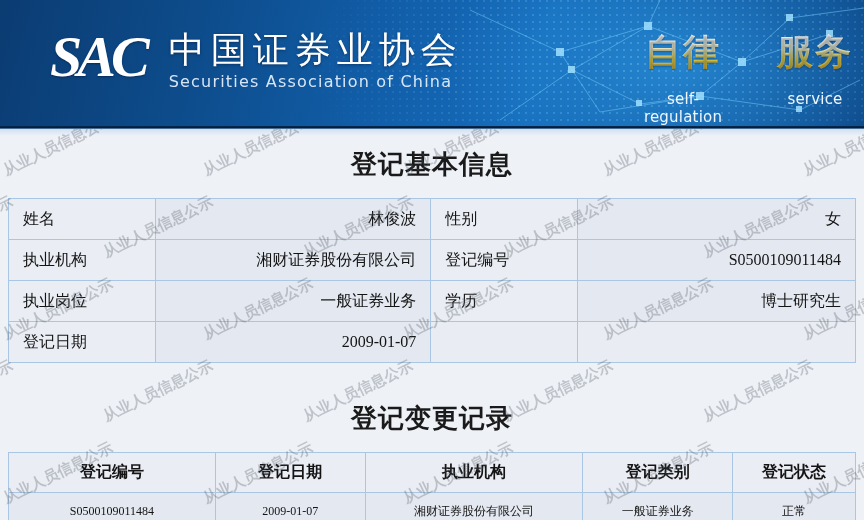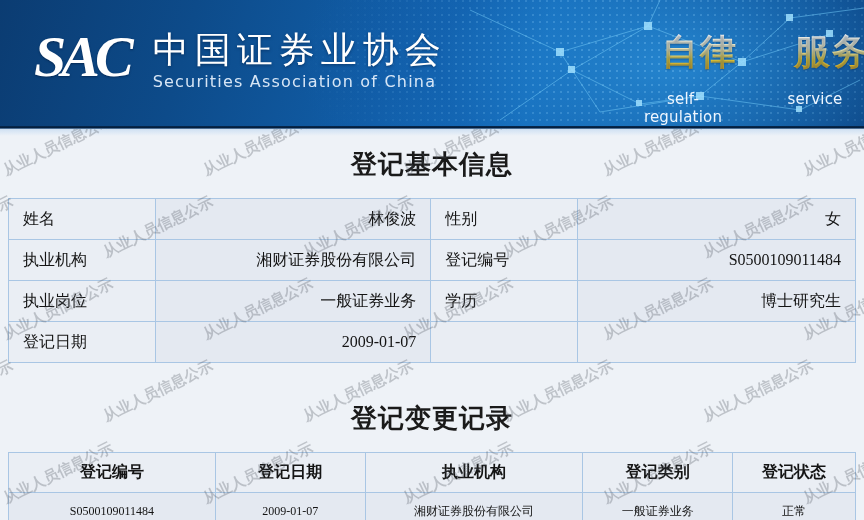--- a/index.html
+++ b/index.html
@@ -23,21 +23,21 @@
       radial-gradient(circle at 1px 1px, rgba(150,215,255,0.30) 1px, transparent 1.4px);
     background-size:7px 7px;
     -webkit-mask-image: radial-gradient(ellipse 430px 170px at 74% 48%, #000 0%, rgba(0,0,0,.65) 46%, transparent 80%);
             mask-image: radial-gradient(ellipse 430px 170px at 74% 48%, #000 0%, rgba(0,0,0,.65) 46%, transparent 80%);
   }
   .banner-lines{ position:absolute; inset:0; }
   .banner-bottom-line{
     position:absolute; left:0; bottom:0; width:864px; height:3px;
     background:linear-gradient(180deg,#06294f 0%,#041d3b 60%,#7fa6cf 100%);
   }
-  .logo-wrap{ position:absolute; left:34px; top:28px; display:flex; align-items:flex-start; }
+  .logo-wrap{ position:absolute; left:50px; top:28px; display:flex; align-items:flex-start; }
   .sac-mark{
     font-family:"Liberation Serif","DejaVu Serif",serif;
     font-size:58px; font-weight:bold; font-style:italic;
     color:#ffffff; letter-spacing:-5px; line-height:1;
     text-shadow:0 1px 2px rgba(0,20,50,.5);
   }
   .cn-block{ margin-left:24px; margin-top:2px; }
   .cn-title{
     font-family:Liberation Serif, serif;
     font-size:36px; color:#ffffff; letter-spacing:6px; line-height:1.12;
@@ -49,21 +49,20 @@
     margin-top:2px; white-space:nowrap; opacity:.95;
   }
   .slogans{ position:absolute; right:-6px; top:34px; display:flex; gap:22px; align-items:flex-start; }
   .slogan{ text-align:center; width:110px; }
   .slogan .zh{
     font-family:"DejaVu Sans","Liberation Sans",sans-serif;
     font-size:36px; font-weight:bold; letter-spacing:2px; line-height:1;
     background:linear-gradient(180deg,#ffffff 0%,#fdf7c8 40%,#f4d63a 72%,#e8b21f 100%);
     -webkit-background-clip:text; background-clip:text; color:transparent;
     text-shadow:0 1px 2px rgba(0,30,70,.35);
-    text-align:right;
   }
   .slogan .en{
     font-family:"DejaVu Sans","Liberation Sans",sans-serif;
     font-size:15px; color:#eef6ff; margin-top:20px; letter-spacing:.2px;
   }
 
   
   .page{
     position:relative; width:864px; height:391px;
     background:linear-gradient(180deg,#cfe0f2 0%,#dce8f5 3px,#eef2f7 7px,#eef2f7 100%);

